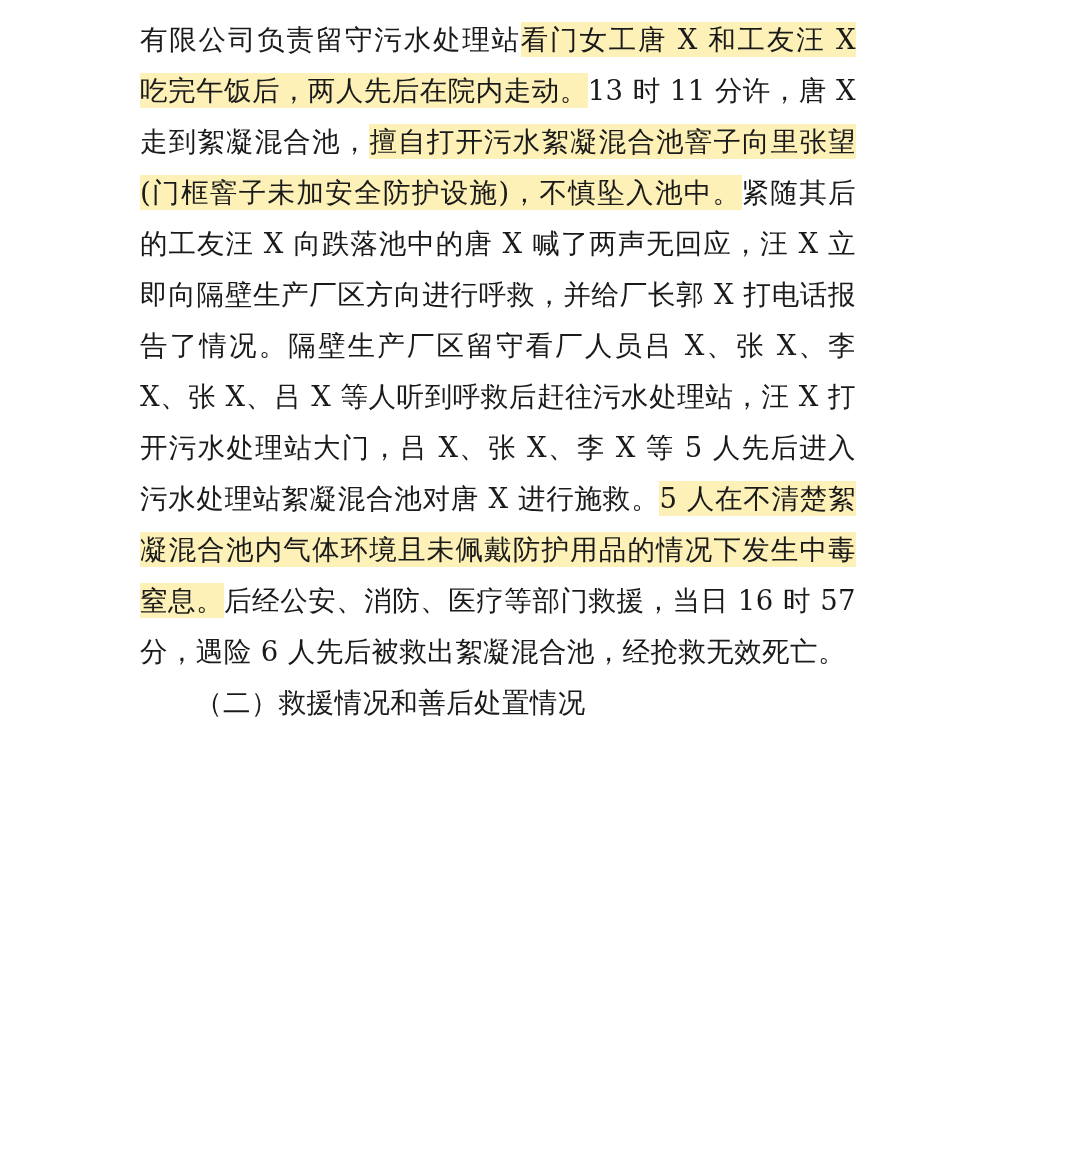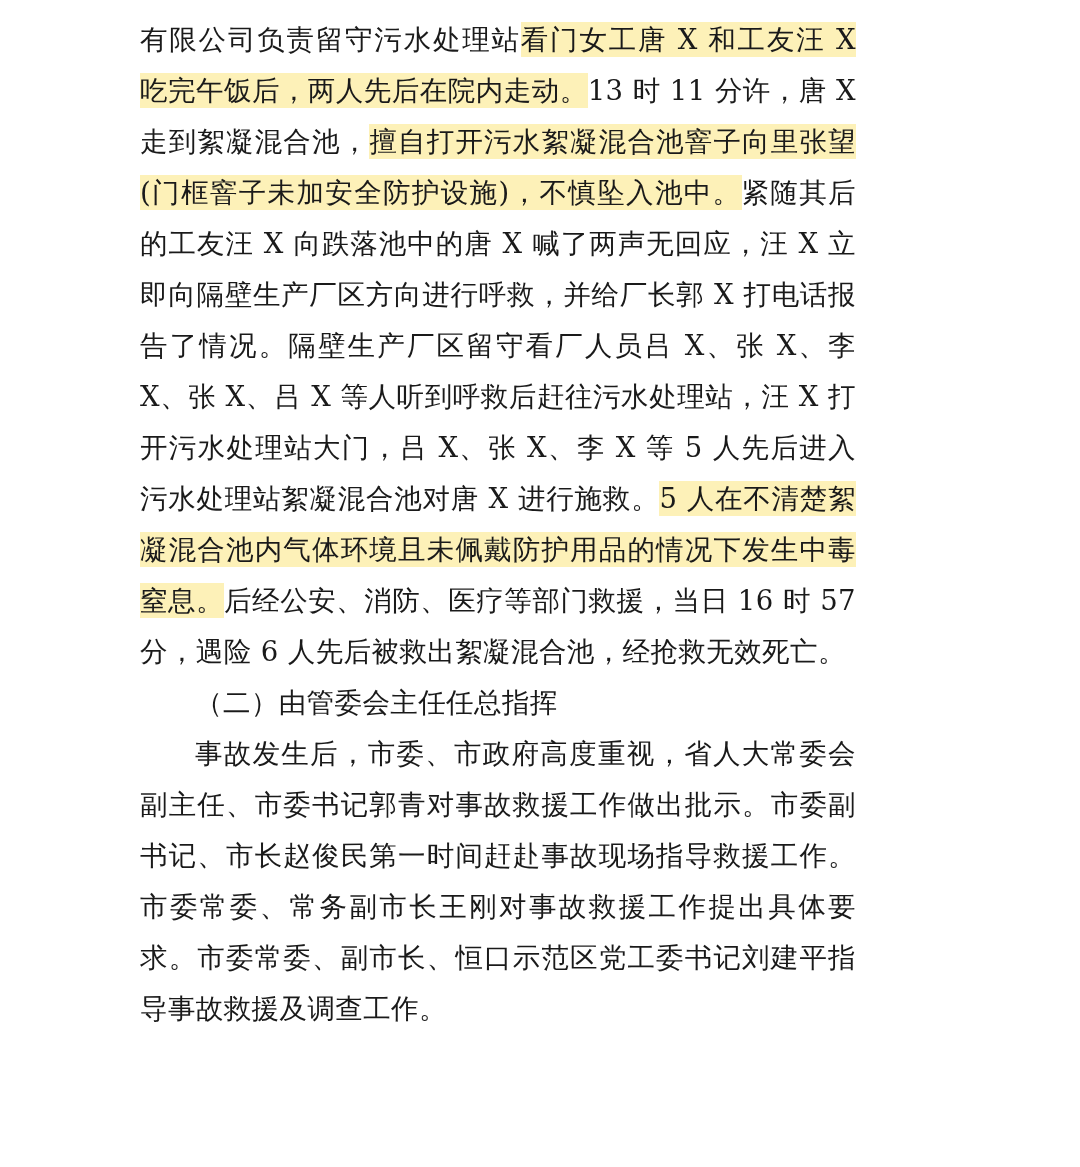--- a/index.html
+++ b/index.html
@@ -40,16 +40,15 @@
     -webkit-box-decoration-break: clone;
     padding: 1px 0 2px 0;
   }
 </style>
 </head>
 <body>
 
 <div class="page">
   <div class="doc-body">
       <p class=""><span>有限公司负责留守污水处理站</span><span class="hl">看门女工唐 X 和工友汪 X 吃完午饭后，两人先后在院内走动。</span><span>13 时 11 分许，唐 X 走到絮凝混合池，</span><span class="hl">擅自打开污水絮凝混合池窨子向里张望 (门框窨子未加安全防护设施)，不慎坠入池中。</span><span>紧随其后的工友汪 X 向跌落池中的唐 X 喊了两声无回应，汪 X 立即向隔壁生产厂区方向进行呼救，并给厂长郭 X 打电话报告了情况。隔壁生产厂区留守看厂人员吕 X、张 X、李 X、张 X、吕 X 等人听到呼救后赶往污水处理站，汪 X 打开污水处理站大门，吕 X、张 X、李 X 等 5 人先后进入污水处理站絮凝混合池对唐 X 进行施救。</span><span class="hl">5 人在不清楚絮凝混合池内气体环境且未佩戴防护用品的情况下发生中毒窒息。</span><span>后经公安、消防、医疗等部门救援，当日 16 时 57 分，遇险 6 人先后被救出絮凝混合池，经抢救无效死亡。</span></p>
-      <p class="indent"><span>（二）由管委会主任任总指挥</span></p>
-      <p class="indent"><span>事故发生后，市委、市政府高度重视，省人大常委会副主任、市委书记郭青对事故救援工作做出批示。市委副书记、市长赵俊民第一时间赶赴事故现场指导救援工作。市委常委、常务副市长王刚对事故救援工作提出具体要求。市委常委、副市长、恒口示范区党工委书记刘建平指导事故救援及调查工作。</span></p>
+      <p class="indent"><span>（二）救援情况和善后处置情况</span></p>
     </div>
 </div>
 
 </body></html>

